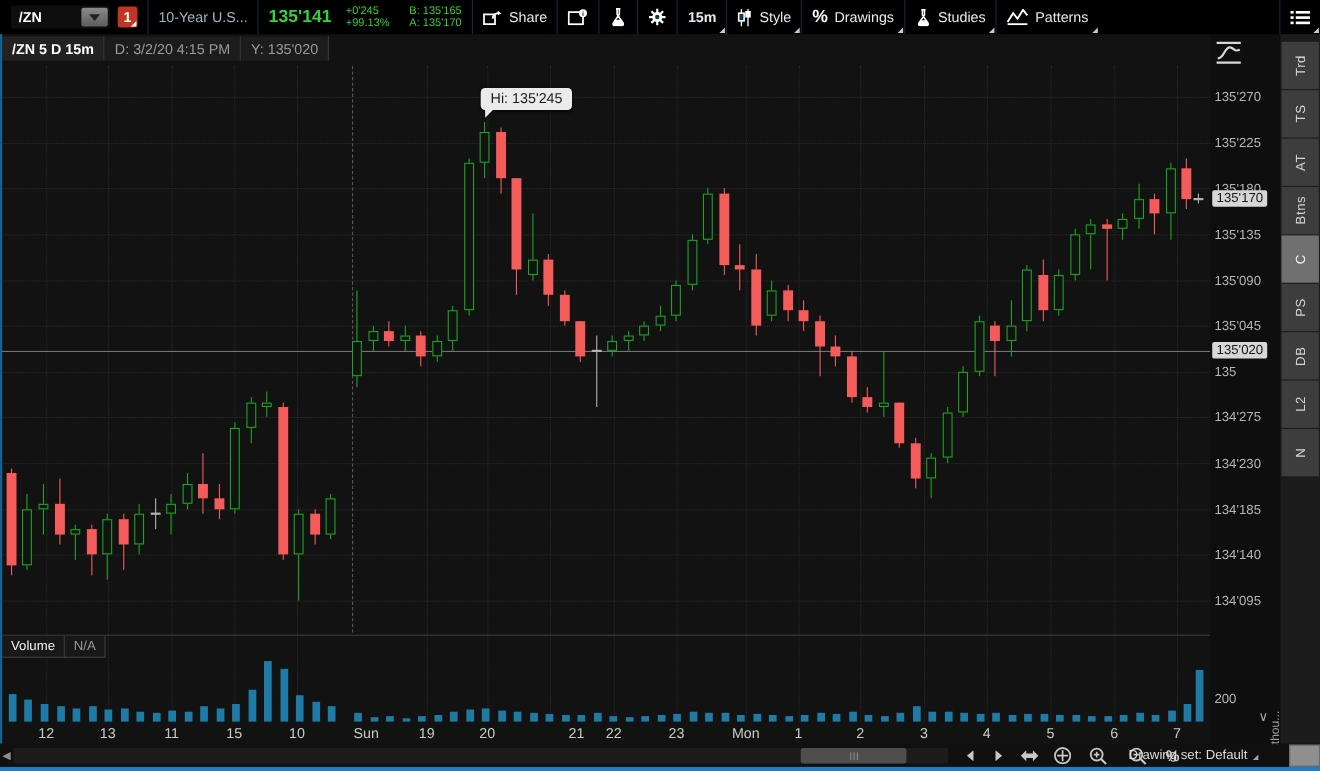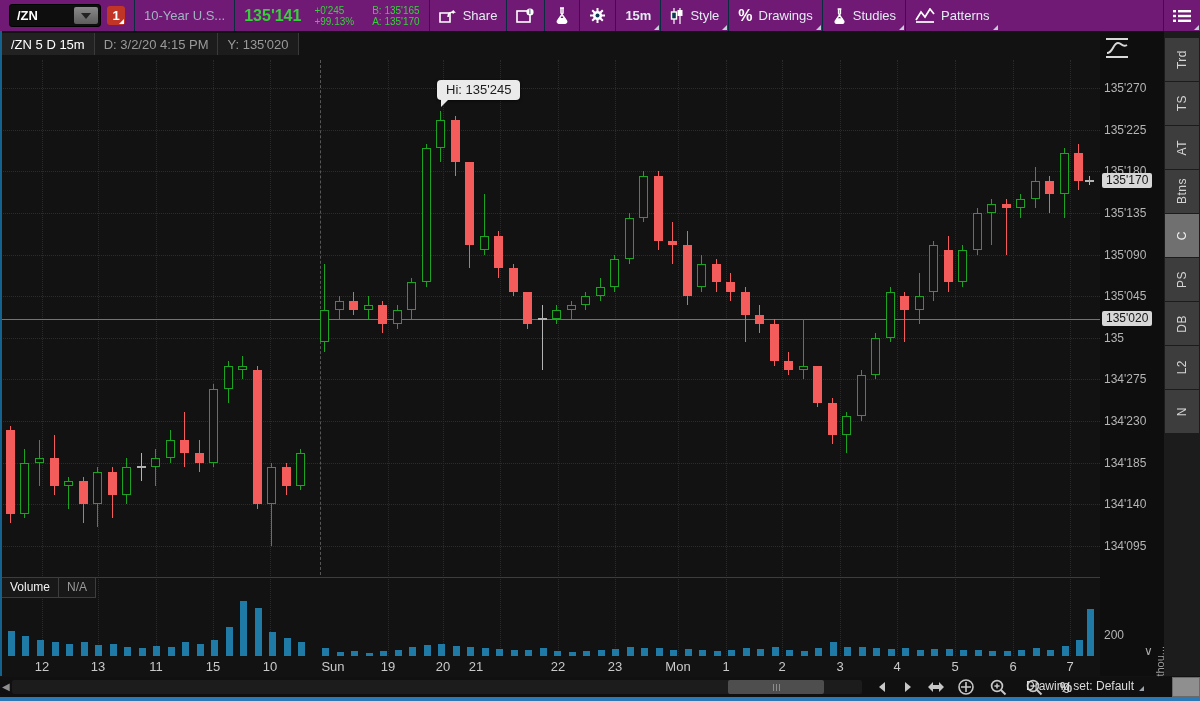--- a/index.html
+++ b/index.html
@@ -2,21 +2,21 @@
 <html><head>
 <meta charset="utf-8">
 <style>
   * { margin:0; padding:0; box-sizing:border-box; }
   html,body { background:#000; }
   body { font-family:"Liberation Sans", sans-serif; }
   #app { position:relative; width:1200px; height:701px; overflow:hidden; background:#121212; }
 
   
   #toolbar { position:absolute; left:0; top:0; width:1200px; height:31px;
-    background:#701a75; display:flex; align-items:stretch; color:#dbe6ec; font-size:13px; z-index:40; }
+    background:#000000; display:flex; align-items:stretch; color:#dbe6ec; font-size:13px; z-index:40; }
   .tb-sec { display:flex; align-items:center; padding:0 9px; position:relative; border-left:1px solid #0a2c3f; }
   .tb-sec.first { border-left:none; }
   .tb-btn { cursor:pointer; white-space:nowrap; }
   .symbol-box { background:#0e0e0e; border:1px solid #000; border-radius:3px; height:23px; width:92px;
     display:flex; align-items:center; justify-content:space-between; padding-left:7px; }
   .symbol-text { color:#fff; font-weight:bold; font-size:13px; }
   .symbol-dd { width:24px; height:17px; margin-right:2px; background:linear-gradient(#8a8a8a,#5d5d5d);
     border-radius:2px; display:flex; align-items:center; justify-content:center; }
   .symbol-dd .tri { width:0; height:0; border-left:5px solid transparent; border-right:5px solid transparent; border-top:6px solid #222; }
   .alert-badge { position:relative; margin-left:6px; background:#c13526; color:#fff; font-weight:bold;
@@ -30,21 +30,21 @@
   .tb-ico { display:flex; align-items:center; justify-content:center; margin-right:6px; }
   .tb-ico:last-child { margin-right:0; }
   .tb-ico svg { display:block; }
   .tb-label { color:#e2ebf0; }
 
   
   #chart-bg { position:absolute; left:0; top:31px; width:1100px; height:645px; background:#121212; }
   #left-edge { position:absolute; left:0; top:31px; width:2px; height:645px; background:#15628f; z-index:30; }
   #chart-header { position:absolute; left:2px; top:33px; height:22px; display:flex; z-index:25; font-size:13px; }
   .hdr-box { display:flex; align-items:center; padding:0 9px; background:#1c1c1c; border-right:1px solid #3a3a3a; color:#9a9a9a; }
-  .hdr-box.title { color:#fff; font-weight:normal; background:#222; }
+  .hdr-box.title { color:#fff; font-weight:bold; background:#222; }
 
   #plot { position:absolute; left:0; top:31px; width:1100px; height:645px; overflow:hidden; }
   .hgrid { position:absolute; left:0; width:1100px; height:0; border-top:1px dotted #2c2c2c; }
   .vgrid { position:absolute; top:29px; height:596px; width:0; border-left:1px dotted #2a2a2a; }
   .session-line { position:absolute; top:29px; height:515px; width:0; border-left:1px dashed #565656; }
   .crosshair-h { position:absolute; left:0; width:1100px; height:1px; background:#858585; opacity:.85; }
   .wick { position:absolute; width:1px; }
   .body { position:absolute; }
   .vbar { position:absolute; }
   #pane-sep { position:absolute; left:0; top:577px; width:1100px; height:1px; background:#3d3d3d; z-index:5; }
@@ -526,21 +526,21 @@
 
   <div id="time-axis">
       <div class="tlabel" style="left: 42px;">12</div>
       <div class="tlabel" style="left: 98px;">13</div>
       <div class="tlabel" style="left: 156px;">11</div>
       <div class="tlabel" style="left: 213px;">15</div>
       <div class="tlabel" style="left: 270px;">10</div>
       <div class="tlabel" style="left: 333px;">Sun</div>
       <div class="tlabel" style="left: 388px;">19</div>
       <div class="tlabel" style="left: 443px;">20</div>
-      <div class="tlabel" style="left: 476px;">21</div>
+      <div class="tlabel" style="left: 524px;">21</div>
       <div class="tlabel" style="left: 558px;">22</div>
       <div class="tlabel" style="left: 615px;">23</div>
       <div class="tlabel" style="left: 678px;">Mon</div>
       <div class="tlabel" style="left: 726px;">1</div>
       <div class="tlabel" style="left: 782px;">2</div>
       <div class="tlabel" style="left: 840px;">3</div>
       <div class="tlabel" style="left: 897px;">4</div>
       <div class="tlabel" style="left: 955px;">5</div>
       <div class="tlabel" style="left: 1013px;">6</div>
       <div class="tlabel" style="left: 1070px;">7</div>

